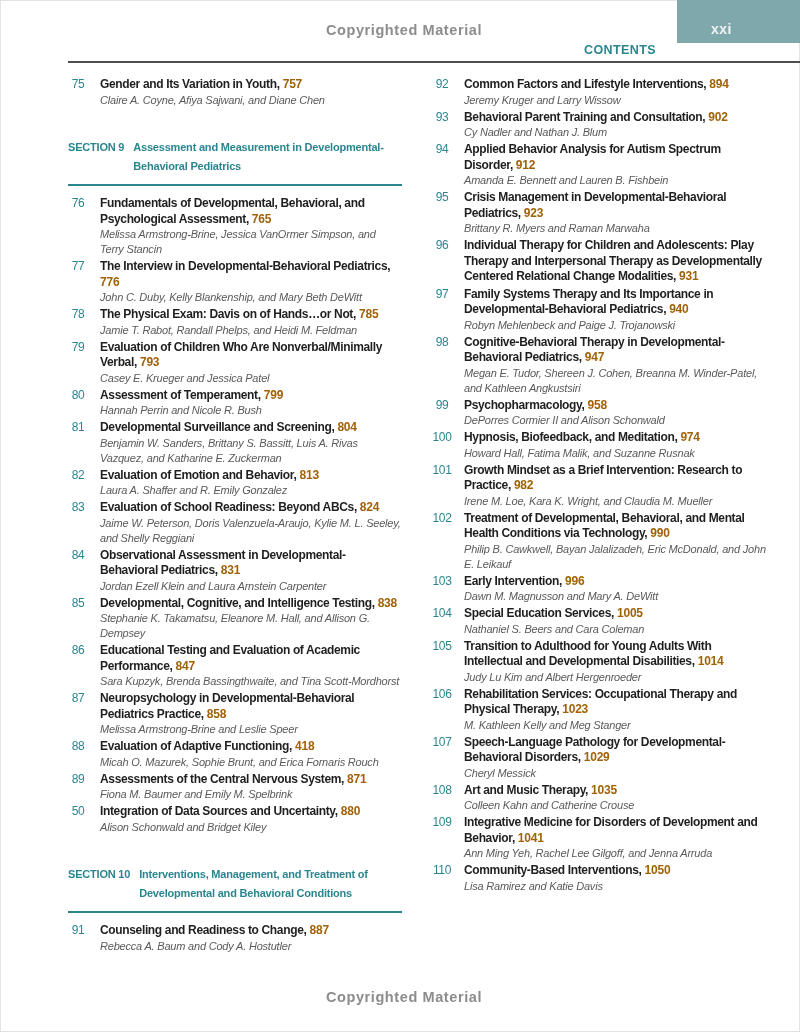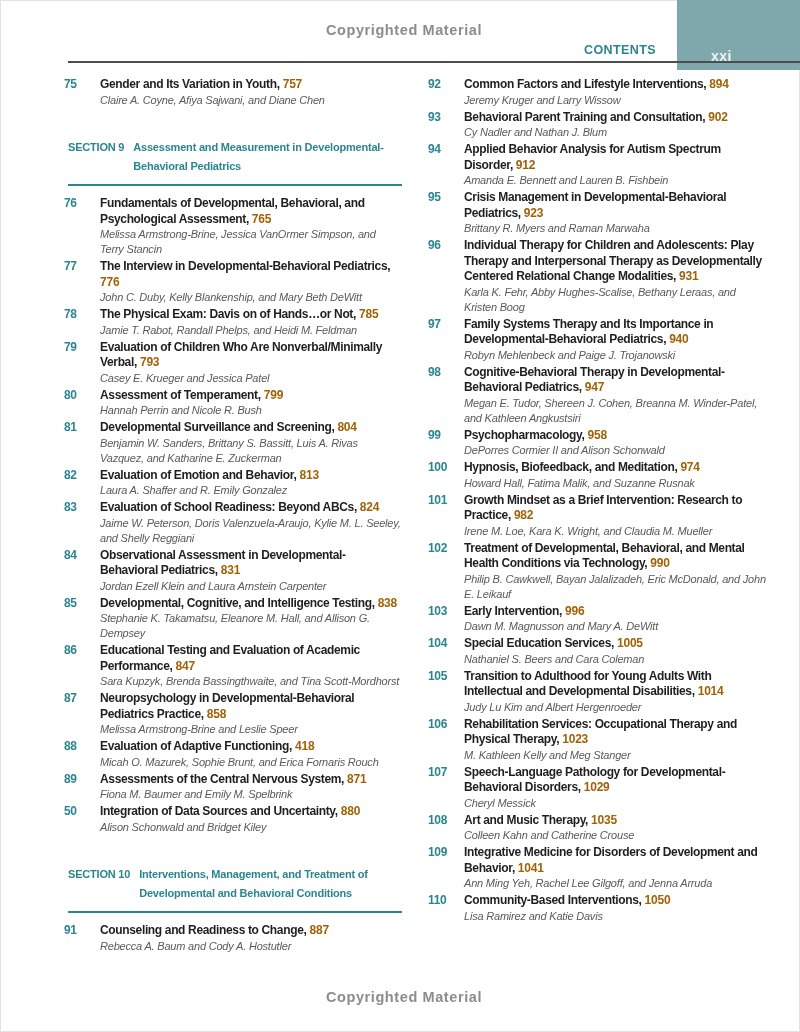--- a/index.html
+++ b/index.html
@@ -20,42 +20,42 @@
     position:absolute;left:4px;width:100%;text-align:center;
     color:var(--copy-gray);font-weight:bold;font-size:14.5px;letter-spacing:.6px;
   }
   .copyright.top{top:22px;}
   .copyright.bottom{top:989px;}
   .contents-label{
     position:absolute;top:43px;right:144px;
     color:var(--teal);font-weight:bold;font-size:12.5px;letter-spacing:.4px;
   }
   .page-tab{
-    position:absolute;top:0;left:677px;width:123px;height:70px;
+    position:absolute;top:0;left:677px;width:123px;height:43px;
     background:var(--tab-bg);
     display:flex;align-items:flex-end;justify-content:center;
     padding-bottom:6px;box-sizing:border-box;
   }
   .page-tab .roman{
     color:#eef4f4;font-weight:bold;font-size:14px;letter-spacing:.5px;
     margin-right:34px;
   }
   .header-rule{
     position:absolute;top:61px;left:68px;right:0;height:1.5px;
     background:var(--rule-gray);
   }
   .columns{
     position:absolute;top:77px;left:64px;right:34px;
     display:flex;gap:26px;
   }
   .col{flex:1;min-width:0;}
   .entry{display:flex;margin-bottom:2px;}
   .entry .num{
-    flex:none;width:28px;padding-right:8px;text-align:left;
-    color:var(--teal);font-weight:bold;font-size:12px;line-height:15.5px;
+    flex:none;width:28px;padding-right:8px;text-align:center;
+    color:var(--teal);font-weight:normal;font-size:12px;line-height:15.5px;
     letter-spacing:-.3px;
   }
   .entry .body{flex:1;min-width:0;}
   .entry .title{
     color:var(--title-ink);font-weight:bold;font-size:12px;line-height:15.5px;
     letter-spacing:-.35px;
   }
   .entry .title .pg{font-weight:bold;color:#a16207;letter-spacing:-.2px;}
   .entry .authors{
     color:var(--author-ink);font-style:italic;font-size:11px;line-height:15px;
@@ -246,21 +246,20 @@
           <div class="num">95</div>
           <div class="body">
             <div class="title"><span class="t">Crisis Management in Developmental-Behavioral Pediatrics, </span><span class="pg">923</span></div>
             <div class="authors">Brittany R. Myers and Raman Marwaha</div>
           </div>
         </div>
         <div class="entry">
           <div class="num">96</div>
           <div class="body">
             <div class="title"><span class="t">Individual Therapy for Children and Adolescents: Play Therapy and Interpersonal Therapy as Developmentally Centered Relational Change Modalities, </span><span class="pg">931</span></div>
-            <div class="authors">Karla K. Fehr, Abby Hughes-Scalise, Bethany Leraas, and Kristen Boog</div>
           </div>
         </div>
         <div class="entry">
           <div class="num">97</div>
           <div class="body">
             <div class="title"><span class="t">Family Systems Therapy and Its Importance in Developmental-Behavioral Pediatrics, </span><span class="pg">940</span></div>
             <div class="authors">Robyn Mehlenbeck and Paige J. Trojanowski</div>
           </div>
         </div>
         <div class="entry">

